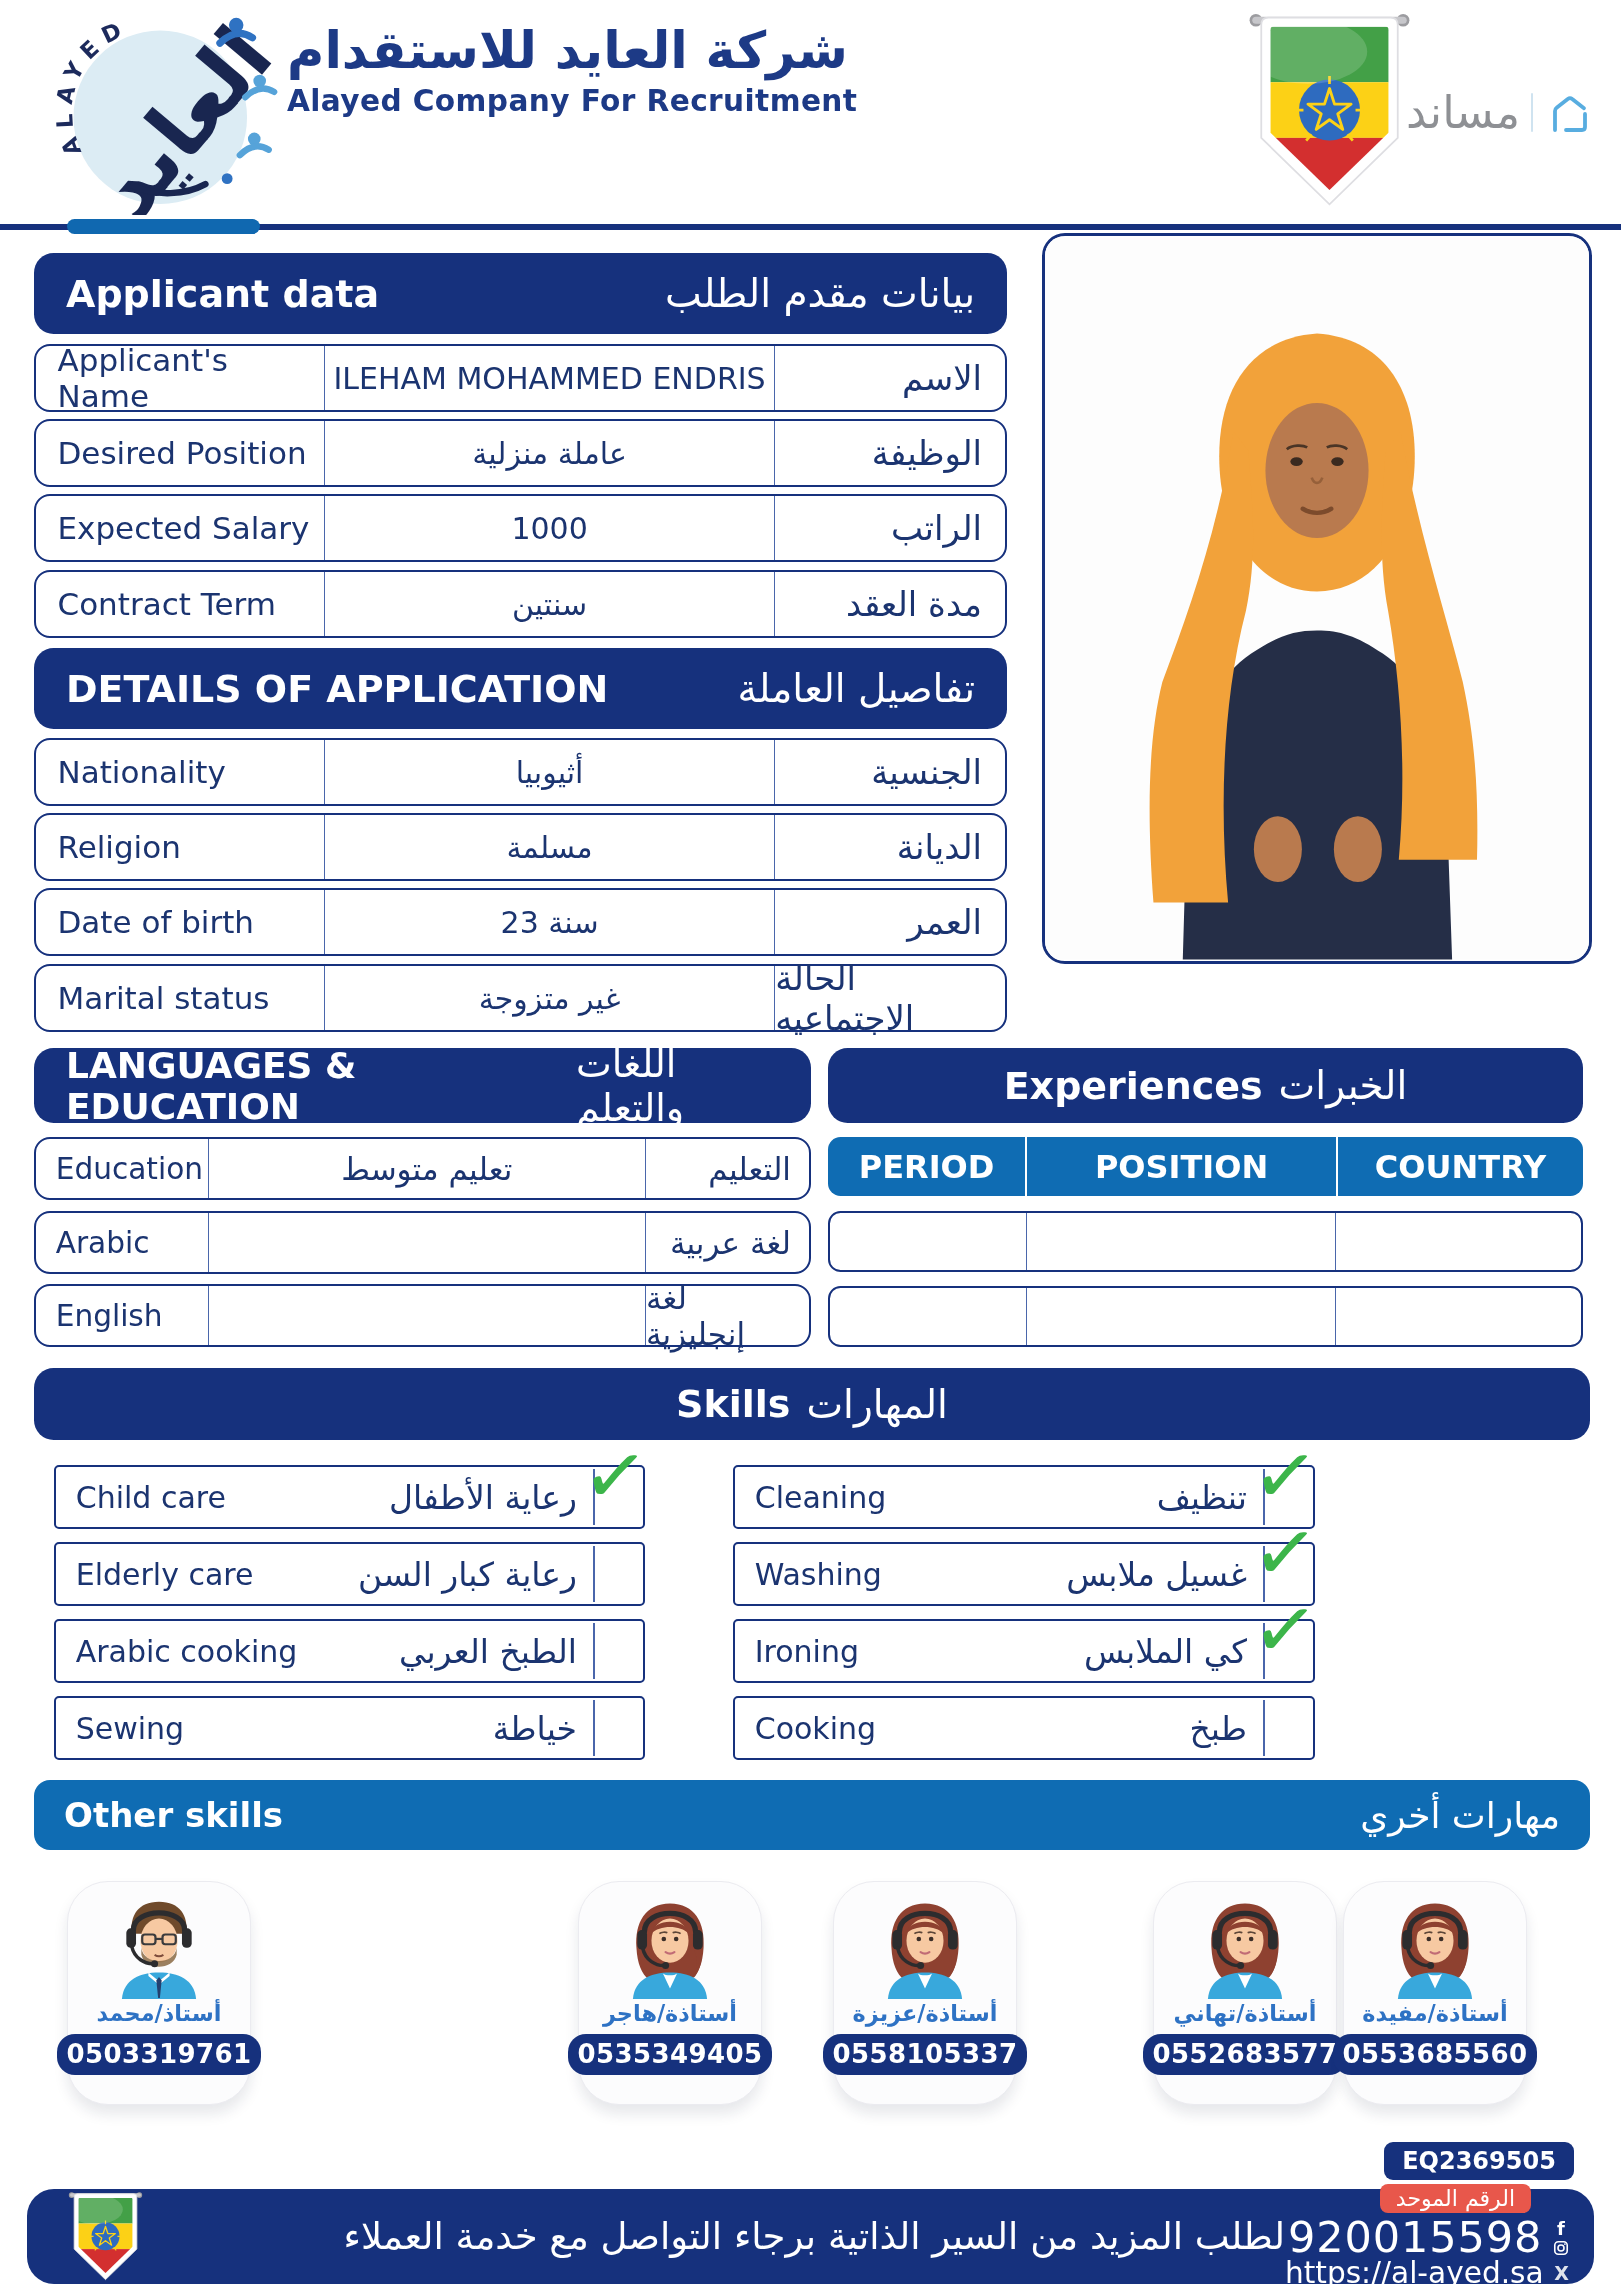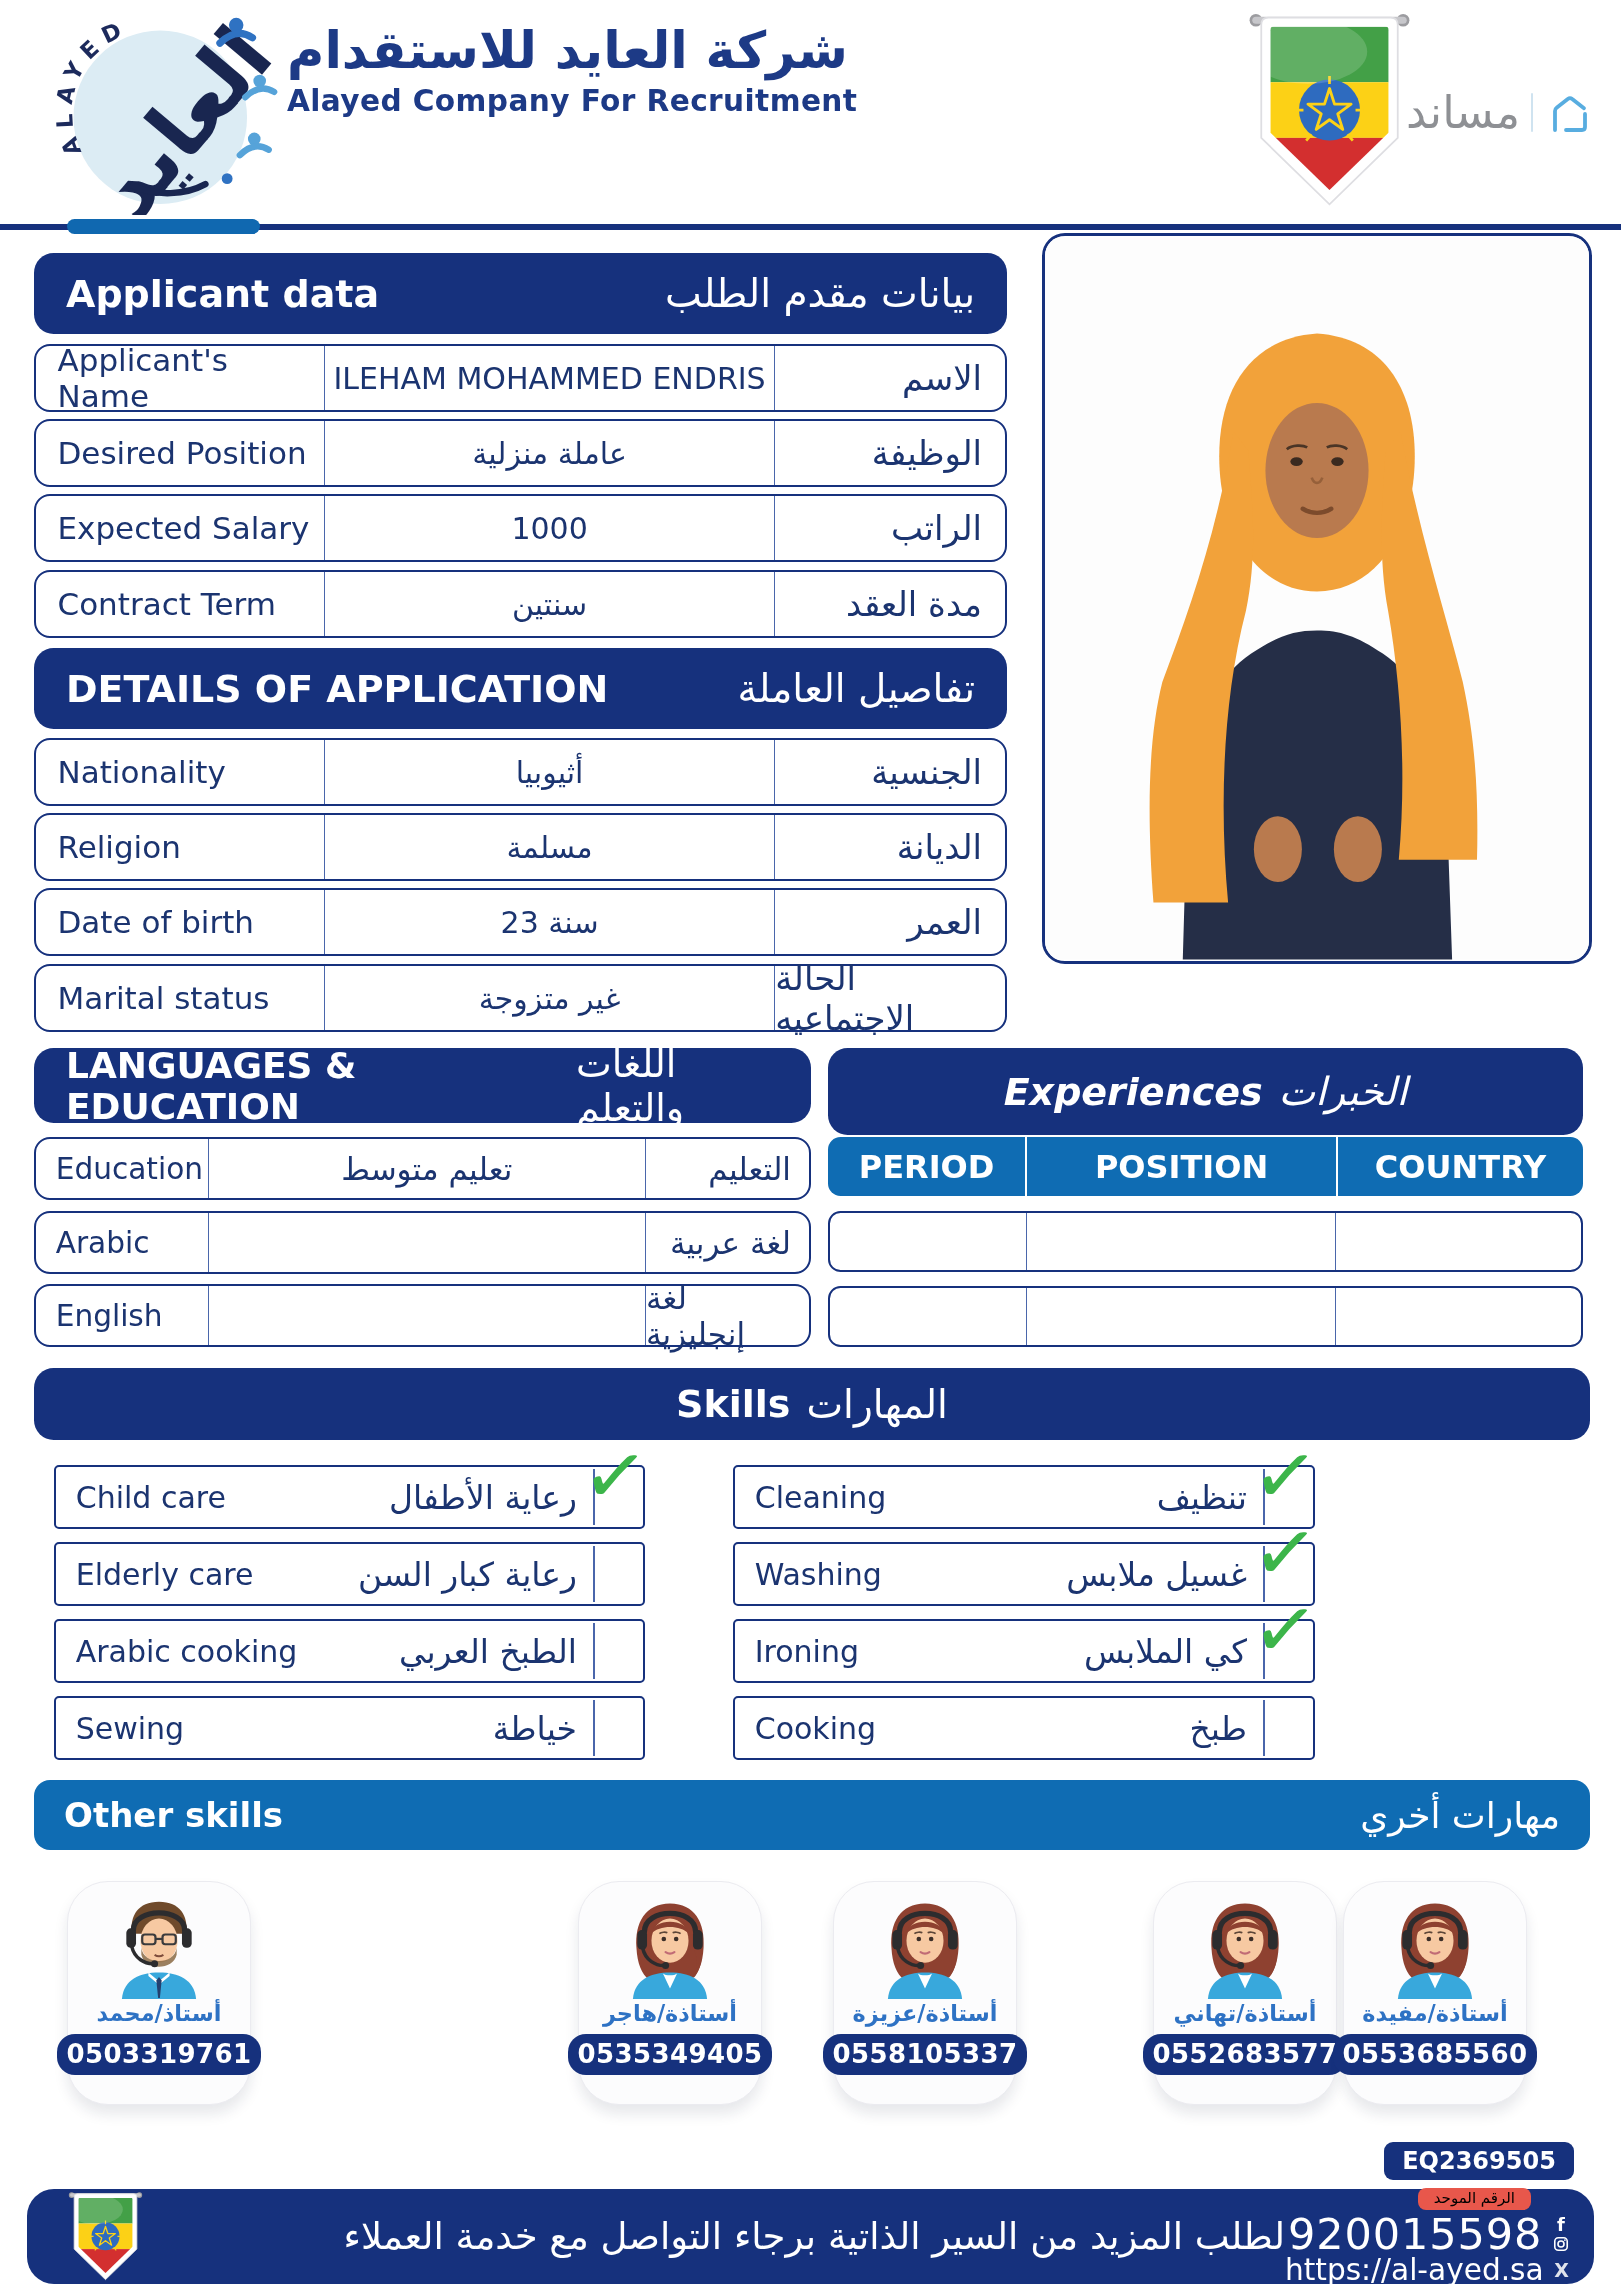--- a/index.html
+++ b/index.html
@@ -86,21 +86,21 @@
   
   .eq-badge{position:absolute;right:47px;top:2142px;width:190px;height:38px;background:#16317d;
             border-radius:9px;color:#fff;font-size:24px;font-weight:600;
             display:flex;align-items:center;justify-content:center;}
   .footer{position:absolute;left:27px;top:2189px;width:1567px;height:95px;background:#16317d;
           border-radius:27px;display:flex;align-items:center;box-sizing:border-box;}
   .f-flag{width:79px;height:97px;margin-left:39px;flex:0 0 auto;}
   .f-msg{flex:1;text-align:right;color:#fff;font-size:37px;font-weight:500;}
   .f-right{flex:0 0 auto;display:flex;flex-direction:column;align-items:flex-end;
            padding-right:25px;line-height:1;}
-  .f-pill{background:#e8574b;color:#000000;font-size:15px;border-radius:8px;padding:3.6px 16px;
+  .f-pill{background:#e8574b;color:#ffffff;font-size:22px;border-radius:8px;padding:3.6px 16px;
           margin-bottom:2.7px;margin-right:38px;}
   .f-row{display:flex;align-items:center;gap:10.7px;}
   .f-phone{font-size:43px;color:#fff;font-weight:500;letter-spacing:0.9px;}
   .f-ic-col{display:flex;flex-direction:column;align-items:center;gap:1.8px;}
   .f-ic{color:#fff;font-size:18px;font-weight:700;line-height:1;}
   .f-url{font-size:29.6px;color:#fff;}
   .f-x{color:#dfe3ec;font-size:19px;font-weight:700;}
 </style>
 </head>
 <body>
@@ -302,21 +302,21 @@
     <span class="c-en">Arabic</span>
     <span class="c-val"></span>
     <span class="c-ar">لغة عربية</span>
   </div>
   <div class="drow lrow" style="top:1284px;">
     <span class="c-en">English</span>
     <span class="c-val"></span>
     <span class="c-ar">لغة إنجليزية</span>
   </div>
 
-  <div class="sec-title centered" style="left:828px;top:1048px;width:755px;height:87px;font-style:italic;">
+  <div class="sec-title centered" style="left:828px;top:1048px;width:755px;height:75px;">
     <span class="t-en">Experiences</span>
     <span class="t-ar">الخبرات</span>
   </div>
 
   <div class="exp-head">
     <span class="e-c w1">PERIOD</span>
     <span class="e-c w2">POSITION</span>
     <span class="e-c w3">COUNTRY</span>
   </div>
   <div class="erow" style="top:1211px;">

